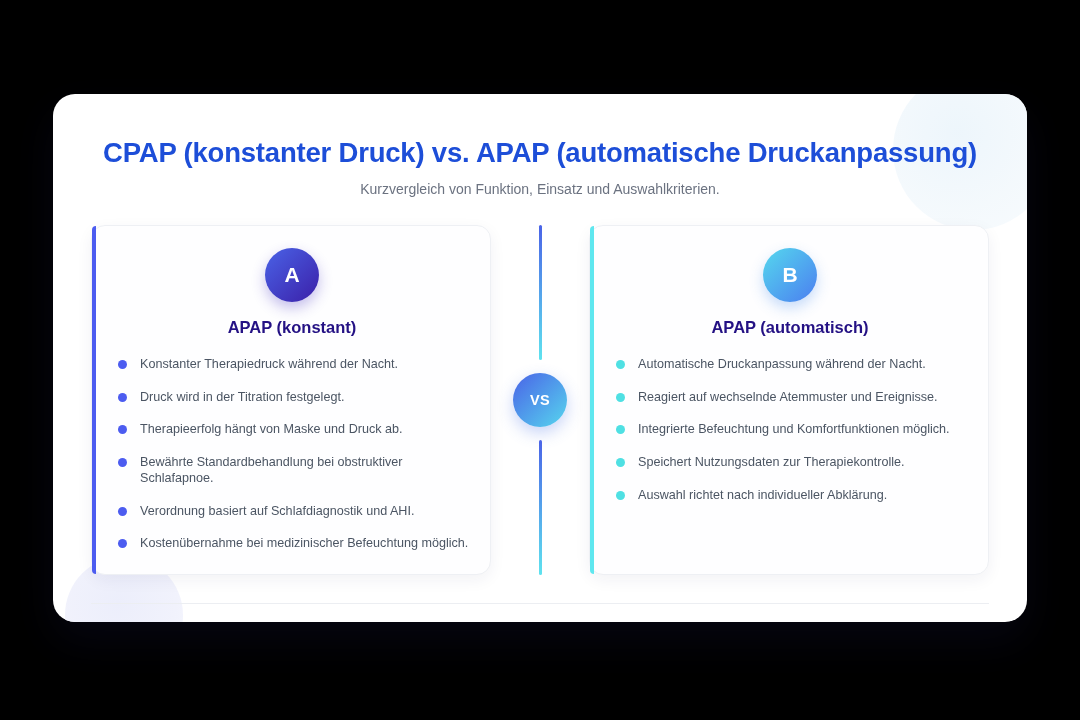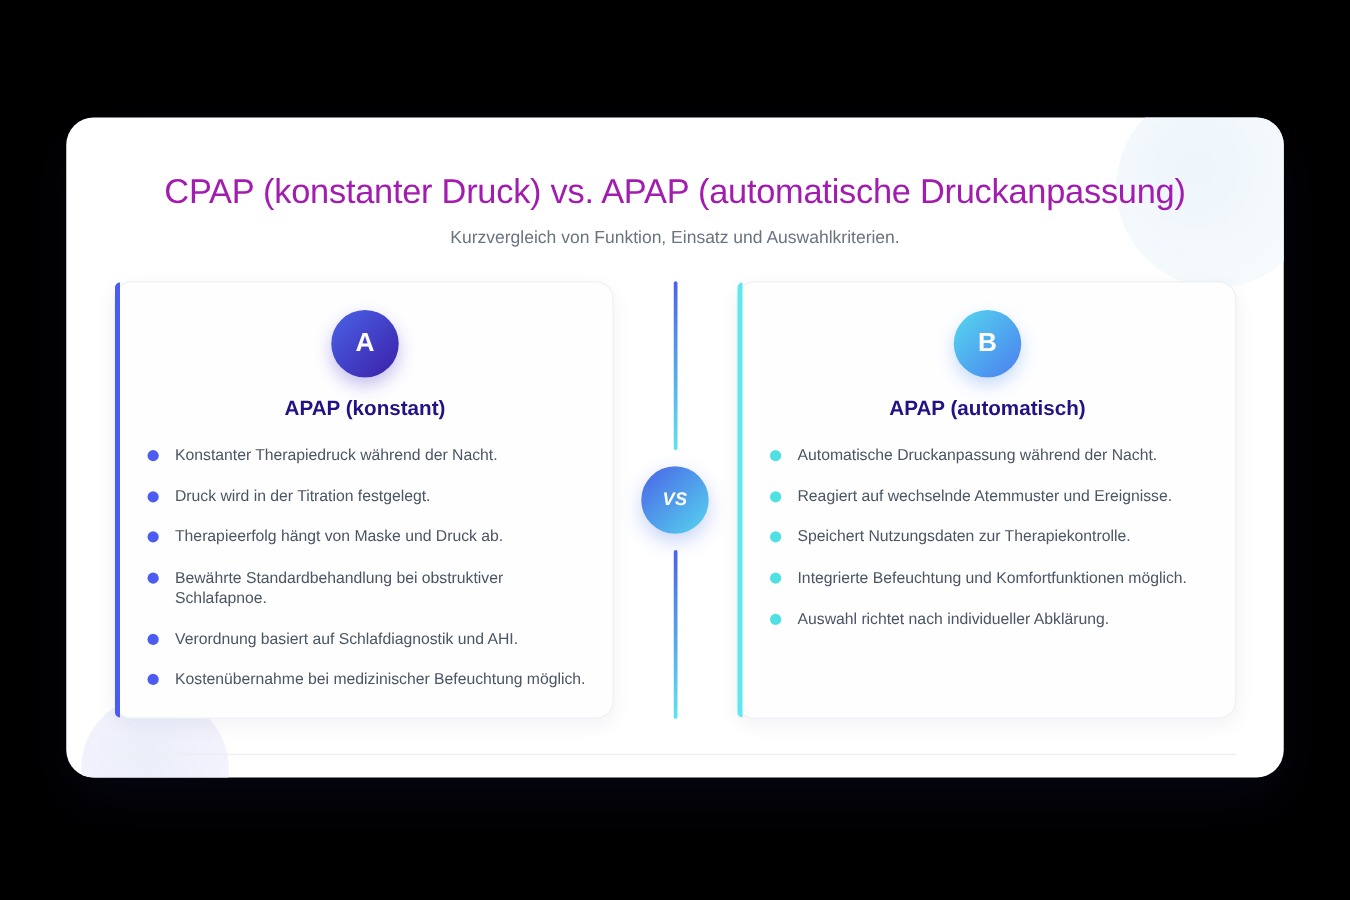--- a/index.html
+++ b/index.html
@@ -67,22 +67,22 @@
   }
 
   
   .header {
     text-align: center;
     padding-top: 42px;
   }
   .title {
     margin: 0;
     font-size: 27.5px;
-    font-weight: normal;
-    color: #a21caf;
+    font-weight: bold;
+    color: #1d4ed8;
     letter-spacing: -0.2px;
     line-height: 1.2;
   }
   .subtitle {
     margin: 12px 0 0 0;
     font-size: 14px;
     color: #6b7280;
     font-weight: normal;
   }
 
@@ -203,21 +203,20 @@
     border-radius: 50%;
     background: linear-gradient(135deg, #4a63e7 0%, #56d6ee 100%);
     display: flex;
     align-items: center;
     justify-content: center;
     color: #ffffff;
     font-size: 14.5px;
     font-weight: bold;
     letter-spacing: 0.4px;
     box-shadow: 0 6px 16px rgba(70,110,230,0.30);
-    font-style: italic;
   }
 
   
   .divider {
     margin: 28px 38px 0 38px;
     height: 1px;
     background: #eceef2;
   }
   .footer {
     text-align: center;
@@ -297,25 +296,25 @@
             <li>
               <span class="dot"></span>
               <span>Automatische Druckanpassung während der Nacht.</span>
             </li>
             <li>
               <span class="dot"></span>
               <span>Reagiert auf wechselnde Atemmuster und Ereignisse.</span>
             </li>
             <li>
               <span class="dot"></span>
+              <span>Integrierte Befeuchtung und Komfortfunktionen möglich.</span>
+            </li>
+            <li>
+              <span class="dot"></span>
               <span>Speichert Nutzungsdaten zur Therapiekontrolle.</span>
-            </li>
-            <li>
-              <span class="dot"></span>
-              <span>Integrierte Befeuchtung und Komfortfunktionen möglich.</span>
             </li>
             <li>
               <span class="dot"></span>
               <span>Auswahl richtet nach individueller Abklärung.</span>
             </li>
           </ul>
         </div>
 
       </div>
 

